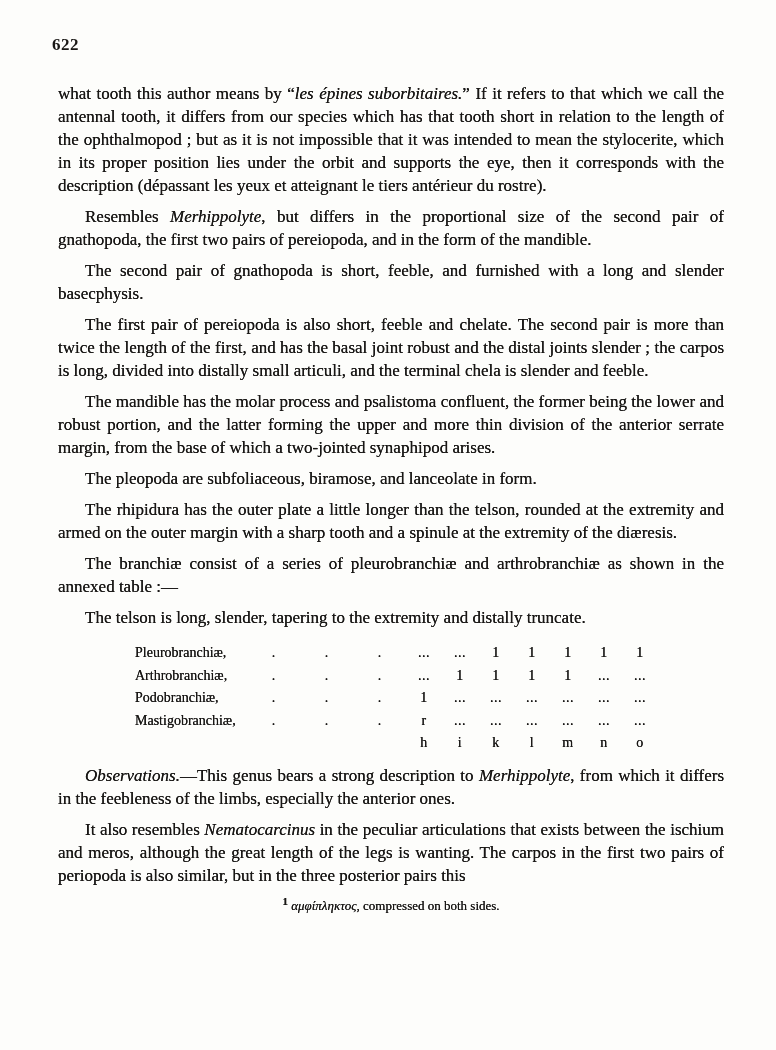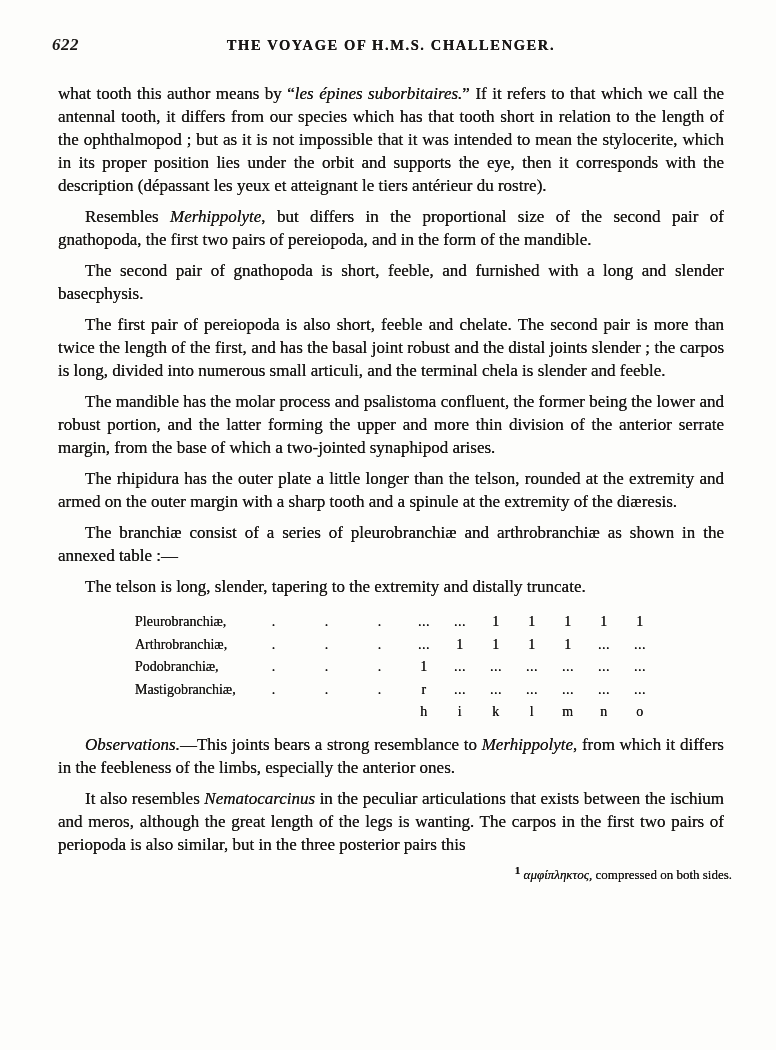--- a/index.html
+++ b/index.html
@@ -16,21 +16,21 @@
     overflow:hidden;
   }
   .content {
     position:absolute; top:34px; left:50px; width:682px;
   }
   .running-head {
     position:relative; height:24px; margin-bottom:24px;
   }
   .page-number {
     position:absolute; left:2px; top:1px;
-    font-size:17px; font-weight:bold; letter-spacing:0.5px;font-style:italic;
+    font-size:17px; font-weight:bold; letter-spacing:0.5px;
   }
   .running-title {
     text-align:center;
     font-size:14.5px; font-weight:bold; letter-spacing:1.6px;
     padding-top:3px;
     text-shadow:0 0 0.3px #1a1a1a;
   }
   p.body {
     margin:8px; font-size:17px; line-height:23px;
     text-align:justify; text-shadow:0 0 0.3px #1a1a1a;
@@ -44,47 +44,47 @@
   .genus-heading sup, .fnref {
     font-style:normal; font-weight:bold; font-size:11px;
   }
   i { font-style:italic; }
   .btable { margin:13px 0 9px 85px; text-shadow:0 0 0.3px #1a1a1a; }
   .trow { display:flex; line-height:22.5px; font-size:14px; }
   .tlabel { width:112px; white-space:nowrap; }
   .tdot   { width:53px; text-align:center; }
   .tcell  { width:36px; text-align:center; letter-spacing:0.5px; }
   .footnote {
-    margin-top:2px; text-align:right; font-size:13px;
+    margin-top:2px; text-align:center; font-size:13px;
     text-shadow:0 0 0.2px #1a1a1a;
   }
   .footnote .greek { font-style:italic; }
 </style>
 </head>
 <body>
 
 <div class="page">
   <div class="content">
 
     <div class="running-head">
       <span class="page-number">622</span>
-      <div class="running-title">THE VOYAGE OF H.M.S. CHALLENGER.</div>
     </div>
 
     <p class="body"><span>what tooth this author means by “</span><i>les épines suborbitaires.</i><span>”  If it refers to that which we call the antennal tooth, it differs from our species which has that tooth short in relation to the length of the ophthalmopod ; but as it is not impossible that it was intended to mean the stylocerite, which in its proper position lies under the orbit and supports the eye, then it corresponds with the description (dépassant les yeux et atteignant le tiers antérieur du rostre).</span></p>
 
 
     <p class="body indent"><span>Resembles </span><i>Merhippolyte</i><span>, but differs in the proportional size of the second pair of gnathopoda, the first two pairs of pereiopoda, and in the form of the mandible.</span></p>
 
     <p class="body indent">The second pair of gnathopoda is short, feeble, and furnished with a long and slender basecphysis.</p>
 
-    <p class="body indent">The first pair of pereiopoda is also short, feeble and chelate.  The second pair is more than twice the length of the first, and has the basal joint robust and the distal joints slender ; the carpos is long, divided into numerous small articuli, and the terminal chela is slender and feeble.</p>
+    <p class="body indent">The first pair of pereiopoda is also short, feeble and chelate.  The second pair is more than twice the length of the first, and has the basal joint robust and the distal joints slender ; the carpos is long, divided into distally small articuli, and the terminal chela is slender and feeble.</p>
 
     <p class="body indent">The mandible has the molar process and psalistoma confluent, the former being the lower and robust portion, and the latter forming the upper and more thin division of the anterior serrate margin, from the base of which a two-jointed synaphipod arises.</p>
 
+    <p class="body indent">The pleopoda are subfoliaceous, biramose, and lanceolate in form.</p>
 
     <p class="body indent">The rhipidura has the outer plate a little longer than the telson, rounded at the extremity and armed on the outer margin with a sharp tooth and a spinule at the extremity of the diæresis.</p>
 
     <p class="body indent">The branchiæ consist of a series of pleurobranchiæ and arthrobranchiæ as shown in the annexed table :—</p>
 
     <p class="body indent">The telson is long, slender, tapering to the extremity and distally truncate.</p>
 
     <div class="btable">
       <div class="trow">
         <span class="tlabel">Pleurobranchiæ,</span>
@@ -146,20 +146,20 @@
         <span class="tcell">h</span>
         <span class="tcell">i</span>
         <span class="tcell">k</span>
         <span class="tcell">l</span>
         <span class="tcell">m</span>
         <span class="tcell">n</span>
         <span class="tcell">o</span>
       </div>
     </div>
 
-    <p class="body indent"><i>Observations.</i><span>—</span><span>This joints bears a strong resemblance to </span><i>Merhippolyte</i><span>, from which it differs in the feebleness of the limbs, especially the anterior ones.</span></p>
+    <p class="body indent"><i>Observations.</i><span>—</span><span>This genus bears a strong description to </span><i>Merhippolyte</i><span>, from which it differs in the feebleness of the limbs, especially the anterior ones.</span></p>
 
     <p class="body indent"><span>It also resembles </span><i>Nematocarcinus</i><span> in the peculiar articulations that exists between the ischium and meros, although the great length of the legs is wanting.  The carpos in the first two pairs of periopoda is also similar, but in the three posterior pairs this</span></p>
 
     <div class="footnote"><sup class="fnref">1</sup> <span class="greek">αμφίπληκτος,</span><span> compressed on both sides.</span></div>
 
   </div>
 </div>
 
 </body></html>

